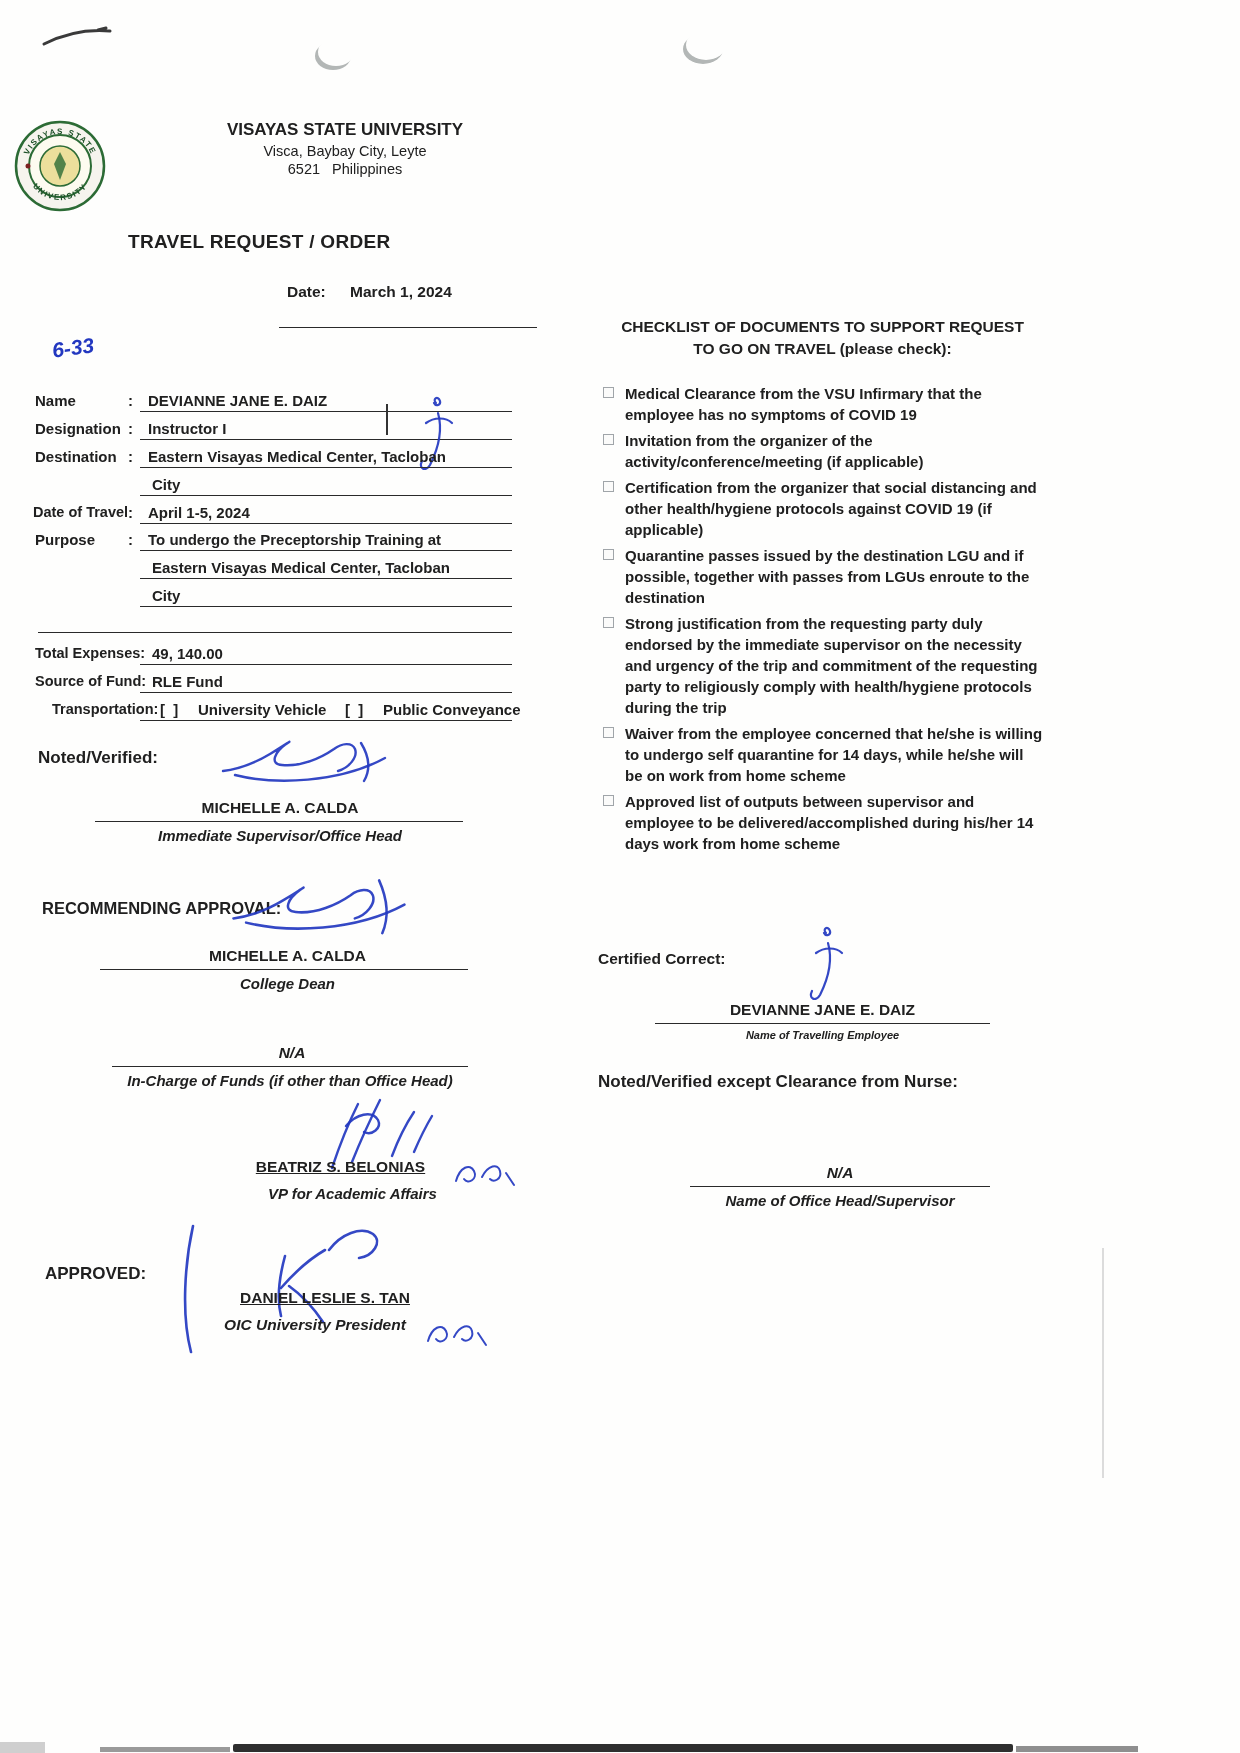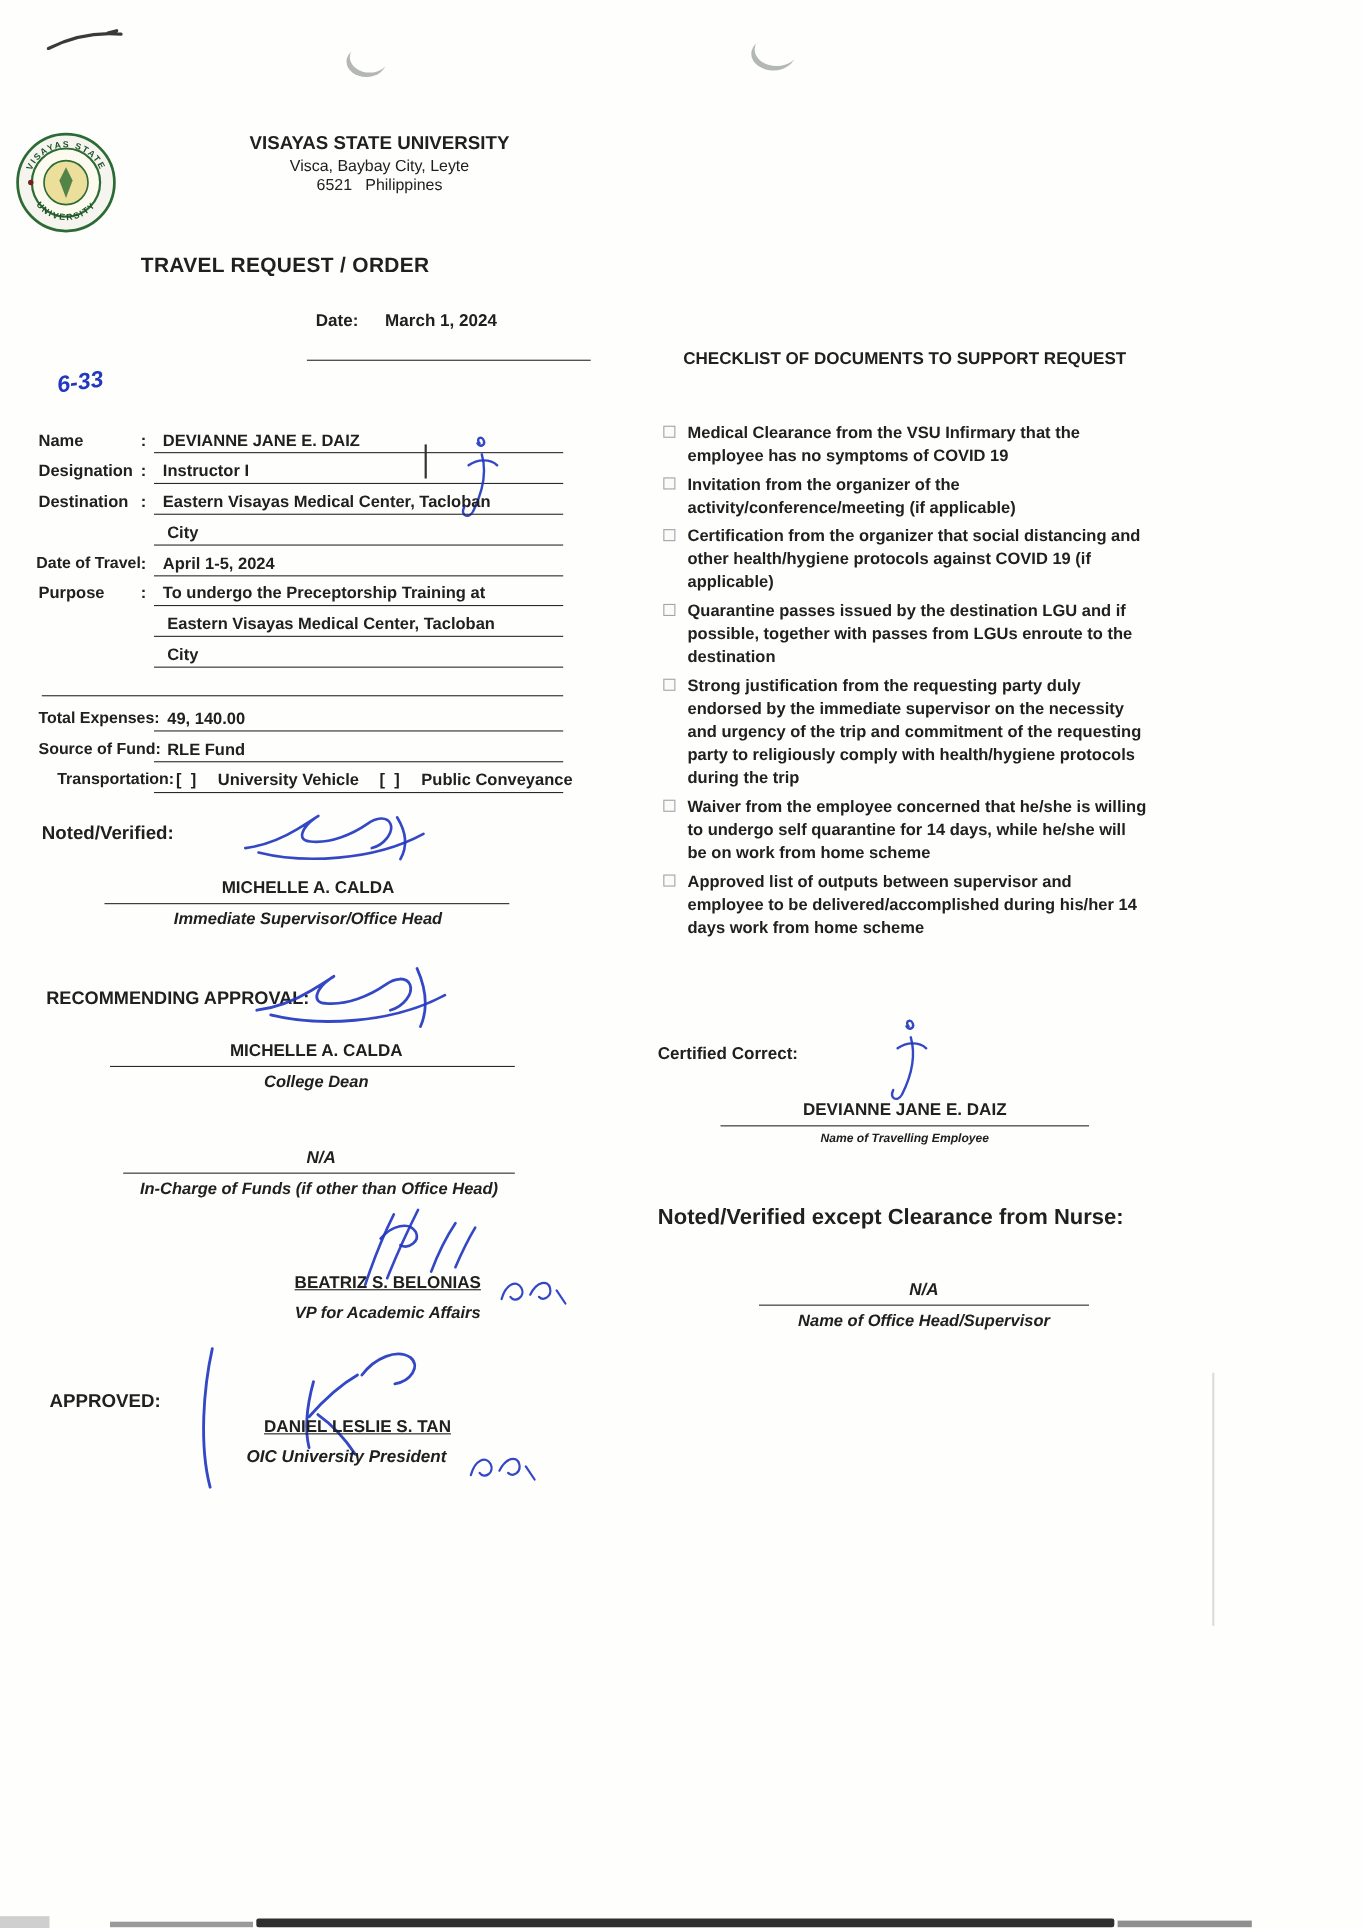--- a/index.html
+++ b/index.html
@@ -150,21 +150,21 @@
   <div class="rule" style="left:112px;top:1066px;width:356px"></div>
   <div class="abs ctr b i" style="left:100px;top:1072px;width:380px;font-size:15px">In-Charge of Funds (if other than Office Head)</div>
 
   <svg class="abs" style="left:318px;top:1092px" width="130" height="78" viewBox="0 0 130 78">
     <path class="ink" stroke-width="2.4" d="M14,76 C20,58 28,36 40,12"></path>
     <path class="ink" stroke-width="2.4" d="M34,70 C42,50 52,28 62,8"></path>
     <path class="ink" stroke-width="2.4" d="M28,34 C38,22 54,18 60,28 C64,36 54,44 46,40"></path>
     <path class="ink" stroke-width="2.4" d="M74,64 C80,48 88,32 96,20"></path>
     <path class="ink" stroke-width="2.4" d="M96,60 C102,46 108,34 114,24"></path>
   </svg>
-  <div class="abs ctr b" style="left:180px;top:1158px;width:345px;font-size:15.5px;text-decoration:underline">BEATRIZ S. BELONIAS</div>
+  <div class="abs ctr b" style="left:168px;top:1158px;width:345px;font-size:15.5px;text-decoration:underline">BEATRIZ S. BELONIAS</div>
   <div class="abs ctr b i" style="left:180px;top:1185px;width:345px;font-size:15px">VP for Academic Affairs</div>
   <svg class="abs" style="left:448px;top:1155px" width="70" height="40" viewBox="0 0 70 40">
     <path class="ink" stroke-width="2" d="M8,26 C12,12 22,8 26,16 C30,24 20,30 16,24"></path>
     <path class="ink" stroke-width="2" d="M34,22 C40,10 50,8 52,16 C54,24 46,28 42,24"></path>
     <path class="ink" stroke-width="2" d="M58,18 L66,30"></path>
   </svg>
 
   <div class="abs b" style="left:45px;top:1264px;font-size:17px">APPROVED:</div>
   <svg class="abs" style="left:175px;top:1222px" width="235" height="140" viewBox="0 0 235 140">
     <path class="ink" stroke-width="2.6" d="M18,4 C10,40 6,92 16,130"></path>
@@ -176,20 +176,21 @@
   <div class="abs ctr b" style="left:185px;top:1289px;width:280px;font-size:15.5px;text-decoration:underline">DANIEL LESLIE S. TAN</div>
   <div class="abs ctr b i" style="left:175px;top:1316px;width:280px;font-size:15.5px">OIC University President</div>
   <svg class="abs" style="left:420px;top:1315px" width="70" height="40" viewBox="0 0 70 40">
     <path class="ink" stroke-width="2" d="M8,26 C12,12 22,8 26,16 C30,24 20,30 16,24"></path>
     <path class="ink" stroke-width="2" d="M34,22 C40,10 50,8 52,16 C54,24 46,28 42,24"></path>
     <path class="ink" stroke-width="2" d="M58,18 L66,30"></path>
   </svg>
 
   <div class="abs ctr" style="left:600px;top:316px;width:445px">
     <div class="b" style="font-size:15.5px;line-height:22px">CHECKLIST OF DOCUMENTS TO SUPPORT REQUEST</div>
+    <div class="b" style="font-size:15.5px;line-height:22px">TO GO ON TRAVEL (please check):</div>
   </div>
 
   <div class="abs" style="left:602px;top:383px;width:443px">
     <div class="citem">
       <span class="chk"></span>
       <span class="ctext">Medical Clearance from the VSU Infirmary that the employee has no symptoms of COVID 19</span>
     </div>
     <div class="citem">
       <span class="chk"></span>
       <span class="ctext">Invitation from the organizer of the activity/conference/meeting (if applicable)</span>
@@ -219,21 +220,21 @@
   <div class="abs b" style="left:598px;top:950px;font-size:15.5px">Certified Correct:</div>
   <svg class="abs" style="left:798px;top:923px" width="60" height="80" viewBox="0 0 60 80">
     <path class="ink" stroke-width="2.2" d="M28,10 C24,6 30,2 32,8 C33,12 28,14 26,10"></path>
     <path class="ink" stroke-width="2.2" d="M30,20 C34,34 32,52 22,72 C18,79 10,76 14,68"></path>
     <path class="ink" stroke-width="2.2" d="M18,30 C26,24 38,24 44,30"></path>
   </svg>
   <div class="abs ctr b" style="left:650px;top:1001px;width:345px;font-size:15.5px">DEVIANNE JANE E. DAIZ</div>
   <div class="rule" style="left:655px;top:1023px;width:335px"></div>
   <div class="abs ctr b i" style="left:650px;top:1029px;width:345px;font-size:11px">Name of Travelling Employee</div>
 
-  <div class="abs b" style="left:598px;top:1096px;font-size:20px">Noted/Verified except Clearance from Nurse:</div>
+  <div class="abs b" style="left:598px;top:1072px;font-size:17px">Noted/Verified except Clearance from Nurse:</div>
   <div class="abs ctr b i" style="left:690px;top:1164px;width:300px;font-size:15.5px">N/A</div>
   <div class="rule" style="left:690px;top:1186px;width:300px"></div>
   <div class="abs ctr b i" style="left:690px;top:1192px;width:300px;font-size:15px">Name of Office Head/Supervisor</div>
 
   <div class="scanbar" style="left:0;top:1742px;width:45px;height:11px;background:#cfcfcf"></div>
   <div class="scanbar" style="left:100px;top:1747px;width:130px;height:5px;background:#9a9a9a"></div>
   <div class="scanbar" style="left:233px;top:1744px;width:780px;height:8px;background:#2f2f2f;border-radius:2px"></div>
   <div class="scanbar" style="left:1016px;top:1746px;width:122px;height:6px;background:#8f8f8f"></div>
   <div class="scanbar" style="left:1102px;top:1248px;width:2px;height:230px;background:#dcdcdc"></div>
 

